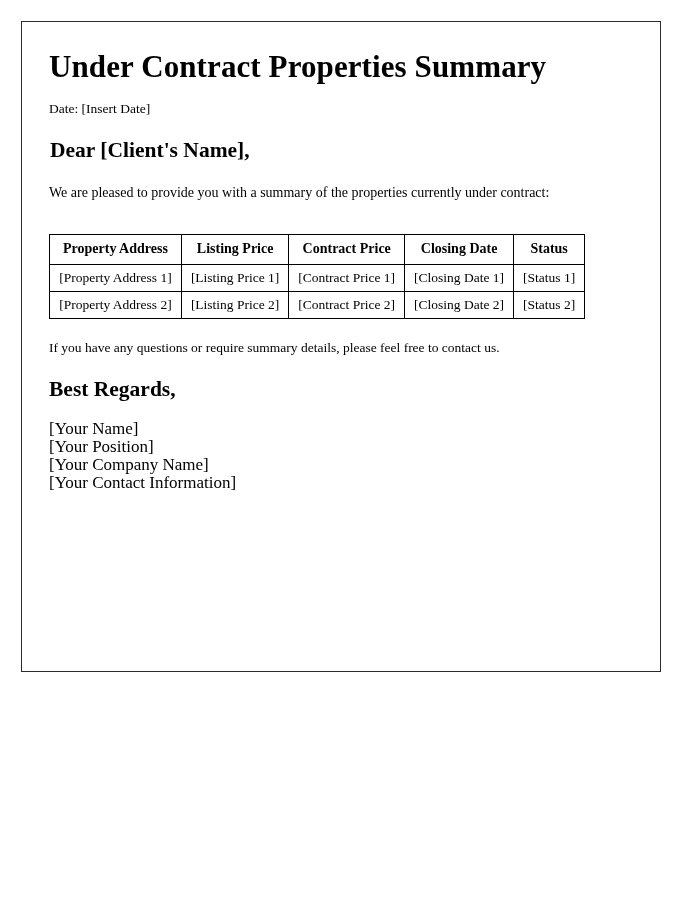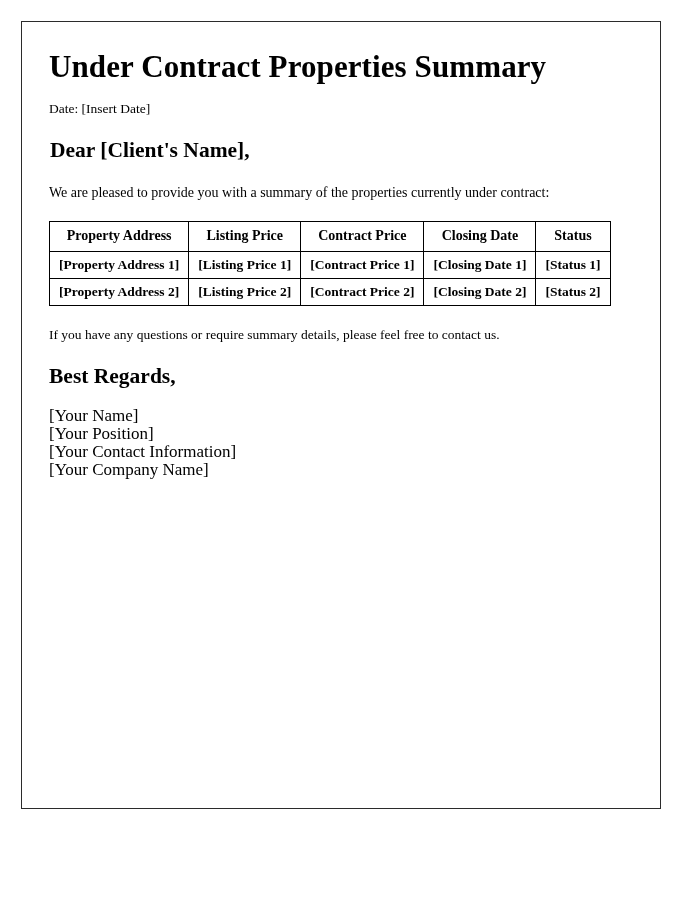--- a/index.html
+++ b/index.html
@@ -12,21 +12,21 @@
     height: 900px;
     font-family: "Liberation Serif", "DejaVu Serif", serif;
     color: #000000;
     overflow: hidden;
   }
   .page {
     position: absolute;
     left: 21px;
     top: 21px;
     width: 640px;
-    height: 788px;
+    height: 651px;
     border: 1px solid #2b2b2b;
     background: #ffffff;
     box-sizing: border-box;
   }
   .page-inner {
     padding: 24px 26px 0 27px;
   }
   .doc-title {
     font-size: 31px;
     font-weight: bold;
@@ -46,39 +46,39 @@
     line-height: 26px;
     margin: 20px 0 0 1px;
   }
   .intro-paragraph {
     font-size: 14px;
     line-height: 16px;
     margin: 22px 0 0 0;
   }
   .summary-table {
     border-collapse: collapse;
-    margin: 20px 0 0 0;
+    margin: 33px 0 0 0;
     table-layout: auto;
     border: 1px solid #000000;
   }
   .summary-table th,
   .summary-table td {
     border: 1px solid #000000;
     font-size: 13.5px;
     white-space: nowrap;
     text-align: center;
     vertical-align: middle;
   }
   .summary-table th {
     font-weight: bold;
     padding: 6px 13px 7px 13px;
     font-size: 14px;
   }
   .summary-table td {
-    font-weight: bold;
+    font-weight: normal;
     padding: 5px 9px 5px 9px;
   }
   .contact-paragraph {
     font-size: 13.5px;
     line-height: 16px;
     margin: 21px 0 0 0;
   }
   .signoff {
     font-size: 21.5px;
     font-weight: bold;
@@ -136,18 +136,18 @@
       </tbody>
     </table>
 
     <p class="contact-paragraph">If you have any questions or require summary details, please feel free to contact us.</p>
 
     <h2 class="signoff">Best Regards,</h2>
 
     <div class="signature-block">
       <span class="signature-line">[Your Name]</span>
       <span class="signature-line">[Your Position]</span>
+      <span class="signature-line">[Your Company Name]</span>
       <span class="signature-line">[Your Contact Information]</span>
-      <span class="signature-line">[Your Company Name]</span>
     </div>
 
   </div>
 </div>
 
 </body></html>

